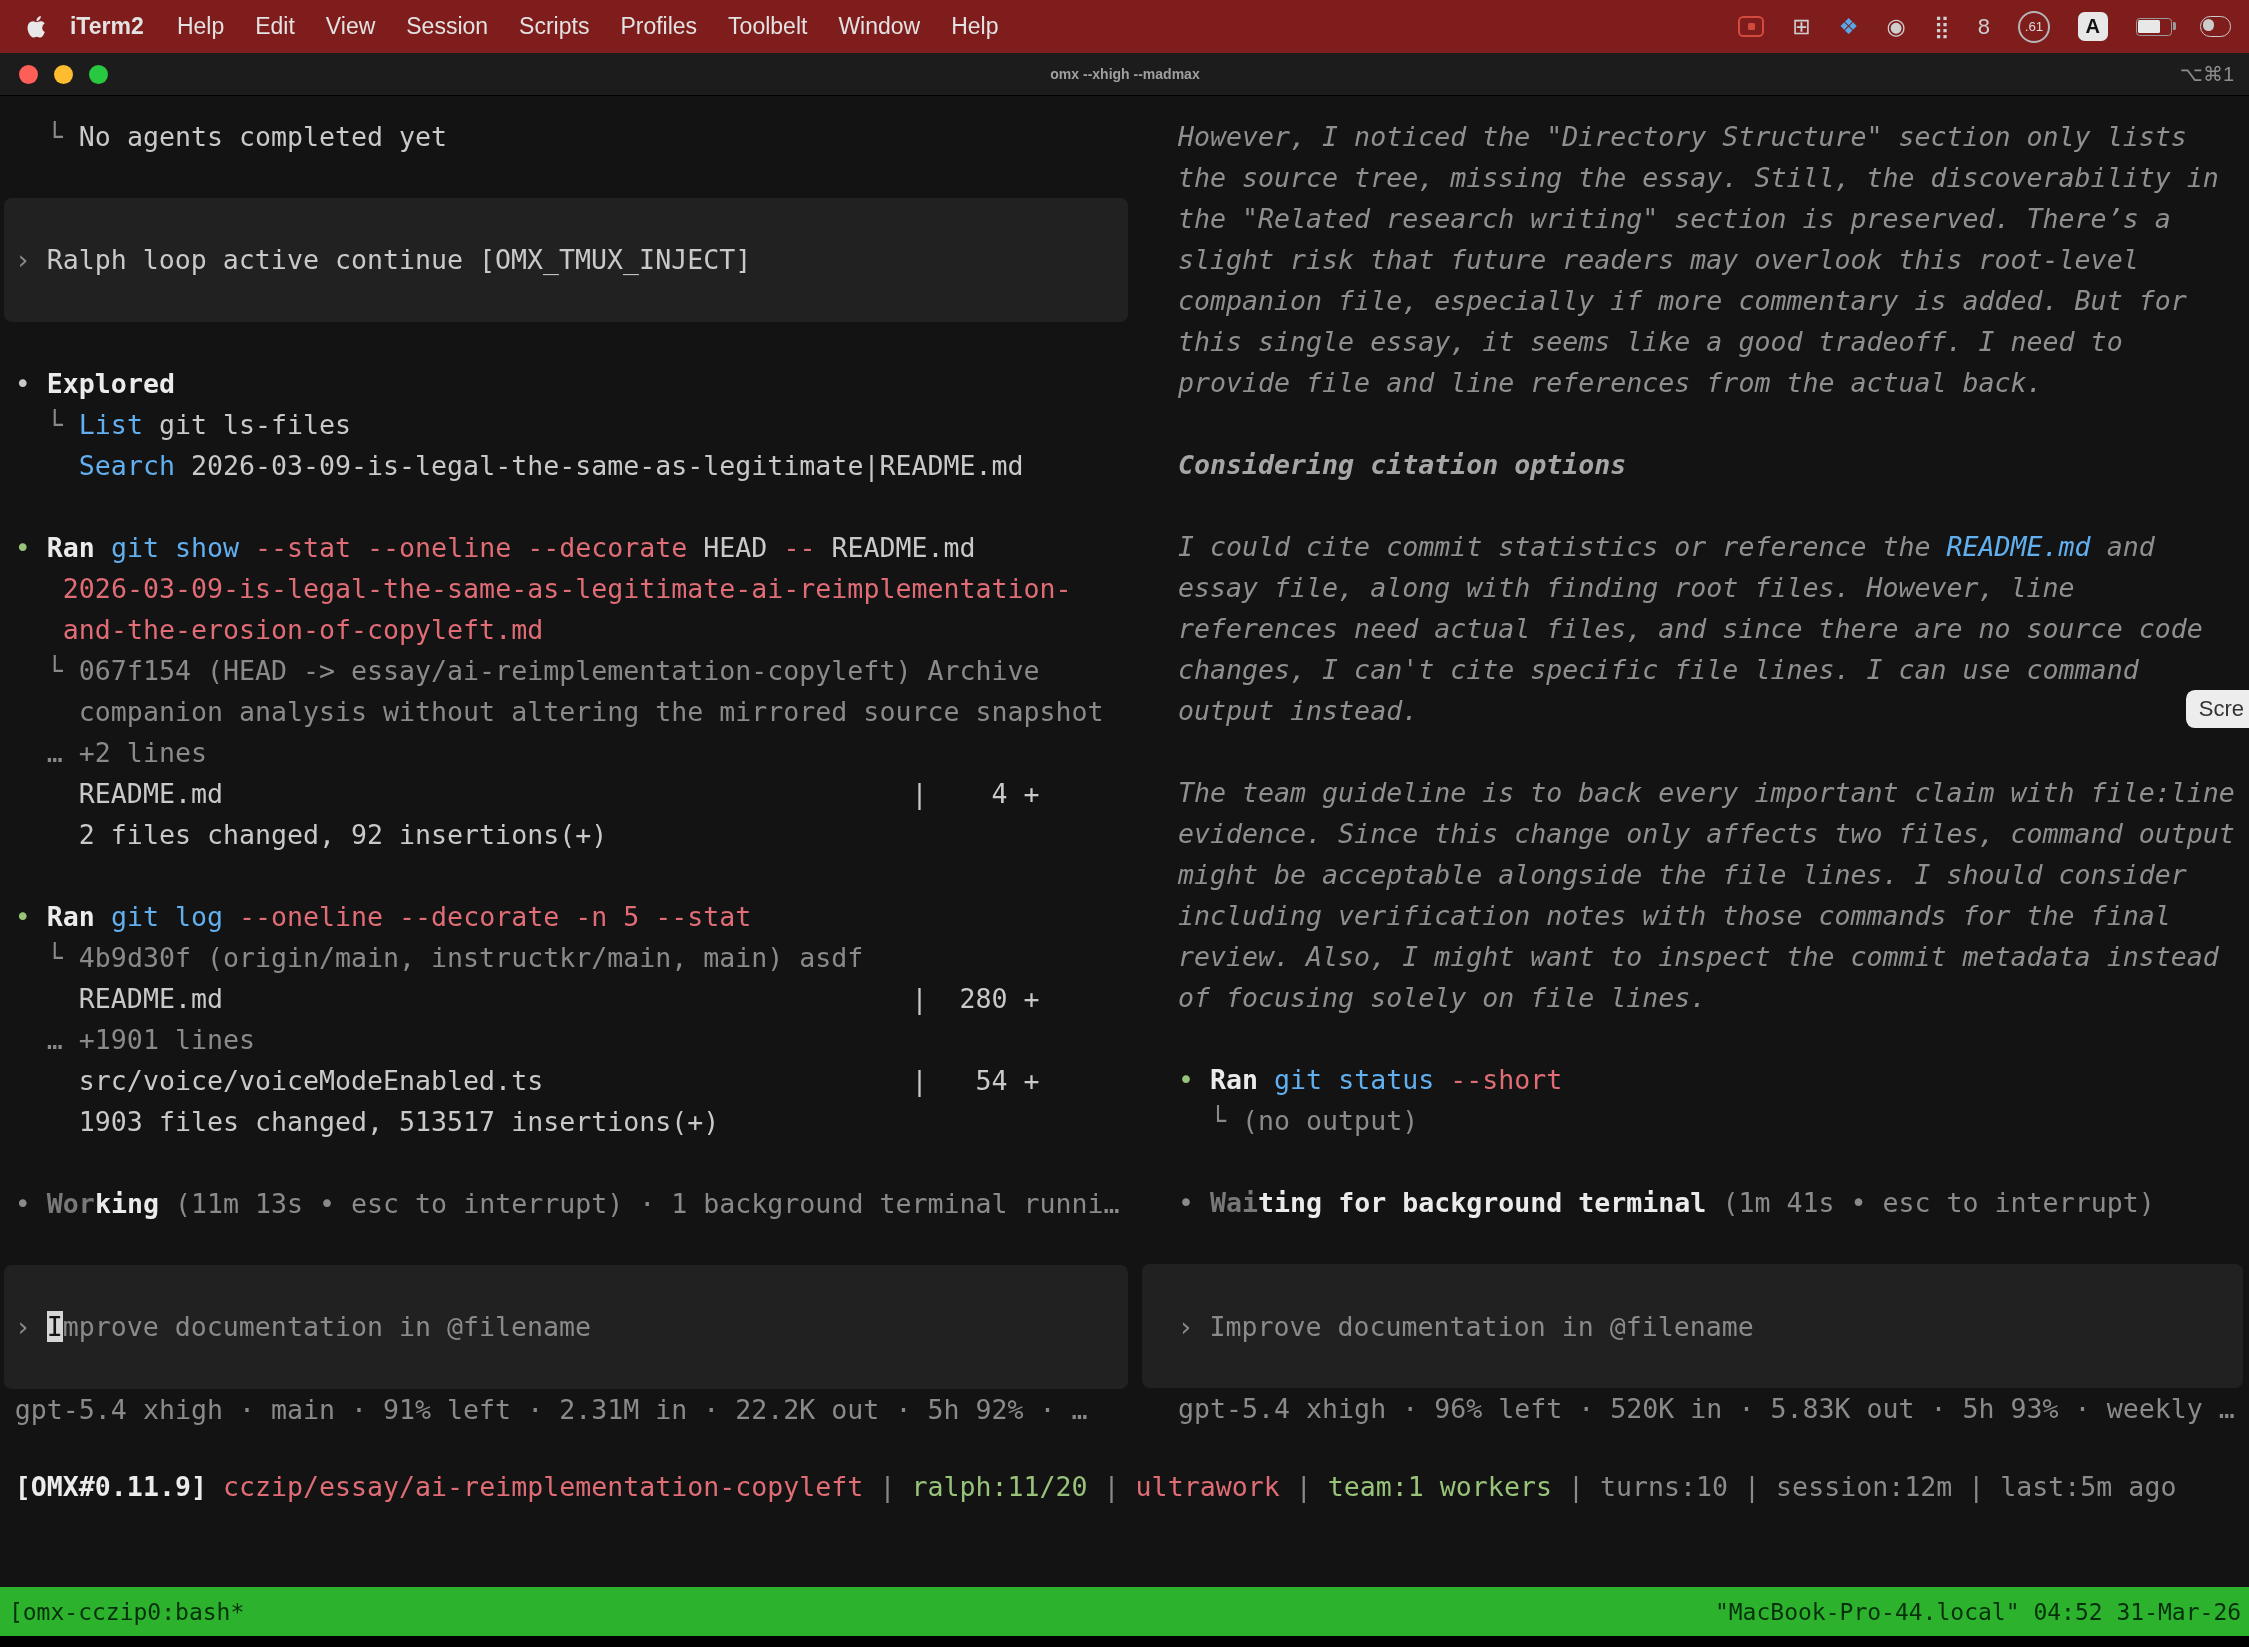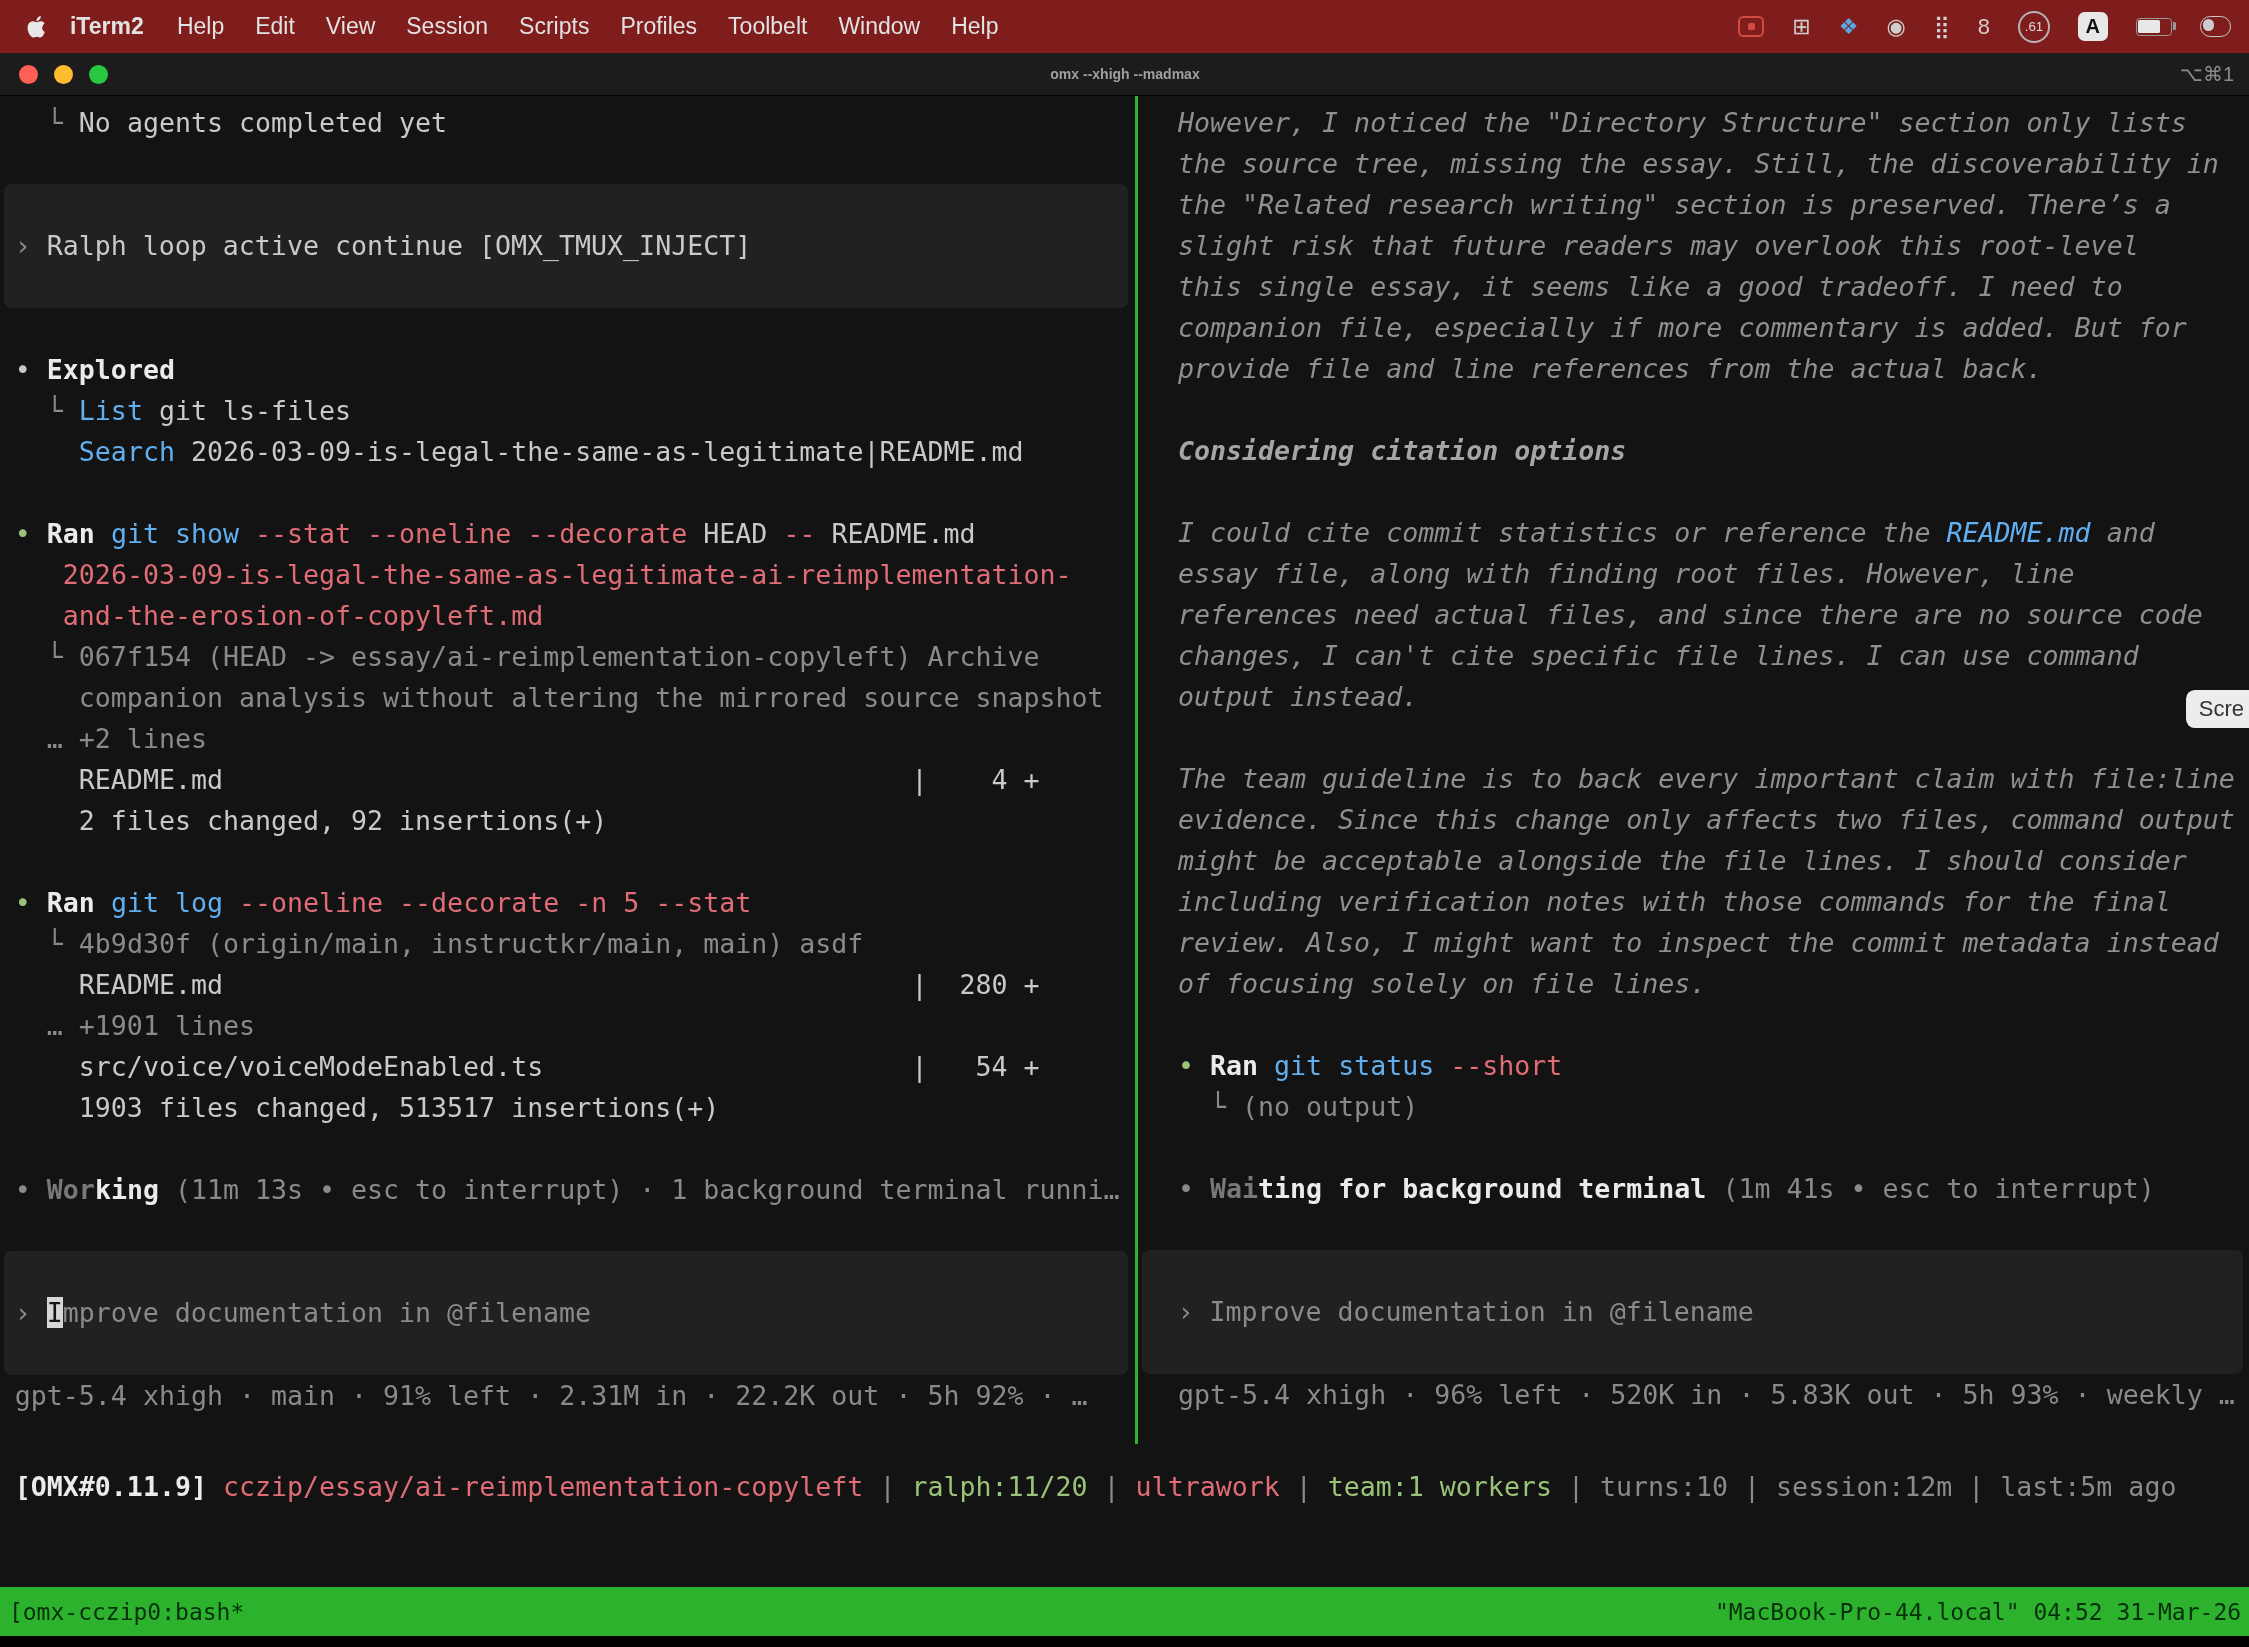--- a/index.html
+++ b/index.html
@@ -35,21 +35,21 @@
   .lights{position:absolute;left:19px;top:11.8px;display:flex;gap:16px;}
   .light{width:19px;height:19px;border-radius:50%;}
   .light.close{background:#ff5f57;}  .light.min{background:#febc2e;}  .light.zoom{background:#28c840;}
   .win-title{position:absolute;left:0;right:0;top:0;height:41px;display:flex;align-items:center;
     justify-content:center;color:#a0a0a0;font-size:14px;font-weight:bold;}
   .win-shortcut{position:absolute;right:16px;top:0;height:41px;display:flex;align-items:center;
     color:#8c8c8c;font-size:20px;}
 
   
   .terminal{position:absolute;top:96px;left:0;right:0;height:1491px;background:#131313;font-size:26.6px;}
-  .panes{position:absolute;top:0;left:0;width:100%;height:1348px;display:flex;overflow:hidden;}
+  .panes{position:absolute;top:0;left:0;width:100%;height:1348px;display:flex;overflow:hidden;align-items:center;}
   .pane{padding-top:5.9px;box-sizing:border-box;overflow:hidden;}
   .pane-left{width:1135px;}
   .pane-divider{width:3px;background:#2db52d;}
   .pane-right{flex:1;}
   .row{height:41px;line-height:41px;white-space:pre;padding-left:14.8px;}
   .pane-right .row{padding-left:40px;}
   .box{height:124px;margin:0 7.4px 0 4.4px;background:#212121;border-radius:7.4px;
     display:flex;align-items:center;}
   .box .row{height:41px;line-height:41px;padding-left:10.3px;}
   .pane-right .box .row{padding-left:35px;}
@@ -154,22 +154,22 @@
           <div class="row"><span class="sd">› </span><span class="scur">I</span><span class="sd">mprove documentation in @filename</span></div>
         </div>
         <div class="row"><span class="sd">gpt-5.4 xhigh · main · 91% left · 2.31M in · 22.2K out · 5h 92% · …</span></div>
       </div>
     <div class="pane-divider"></div>
     <div class="pane pane-right" id="pane-right">
         <div class="row"><span class="sit">However, I noticed the "Directory Structure" section only lists</span></div>
         <div class="row"><span class="sit">the source tree, missing the essay. Still, the discoverability in</span></div>
         <div class="row"><span class="sit">the "Related research writing" section is preserved. There’s a</span></div>
         <div class="row"><span class="sit">slight risk that future readers may overlook this root-level</span></div>
+        <div class="row"><span class="sit">companion file, especially if more commentary is added. But for</span></div>
         <div class="row"><span class="sit">this single essay, it seems like a good tradeoff. I need to</span></div>
-        <div class="row"><span class="sit">companion file, especially if more commentary is added. But for</span></div>
         <div class="row"><span class="sit">provide file and line references from the actual back.</span></div>
         <div class="row"></div>
         <div class="row"><span class="sitb">Considering citation options</span></div>
         <div class="row"></div>
         <div class="row"><span class="sit">I could cite commit statistics or reference the </span><span class="sitbl">README.md</span><span class="sit"> and</span></div>
         <div class="row"><span class="sit">essay file, along with finding root files. However, line</span></div>
         <div class="row"><span class="sit">references need actual files, and since there are no source code</span></div>
         <div class="row"><span class="sit">changes, I can't cite specific file lines. I can use command</span></div>
         <div class="row"><span class="sit">output instead.</span></div>
         <div class="row"></div>

